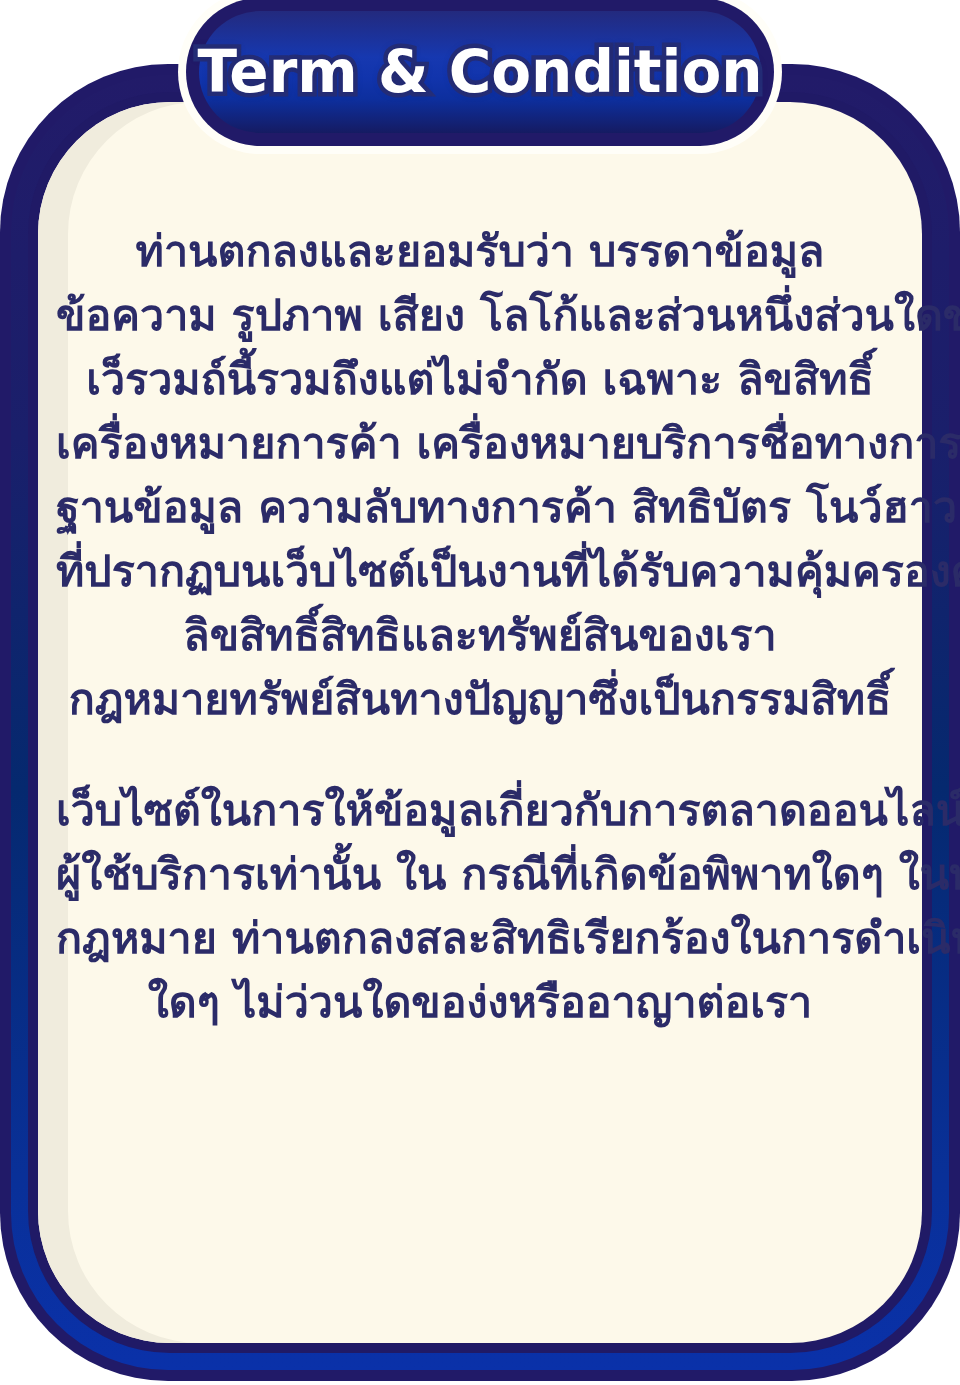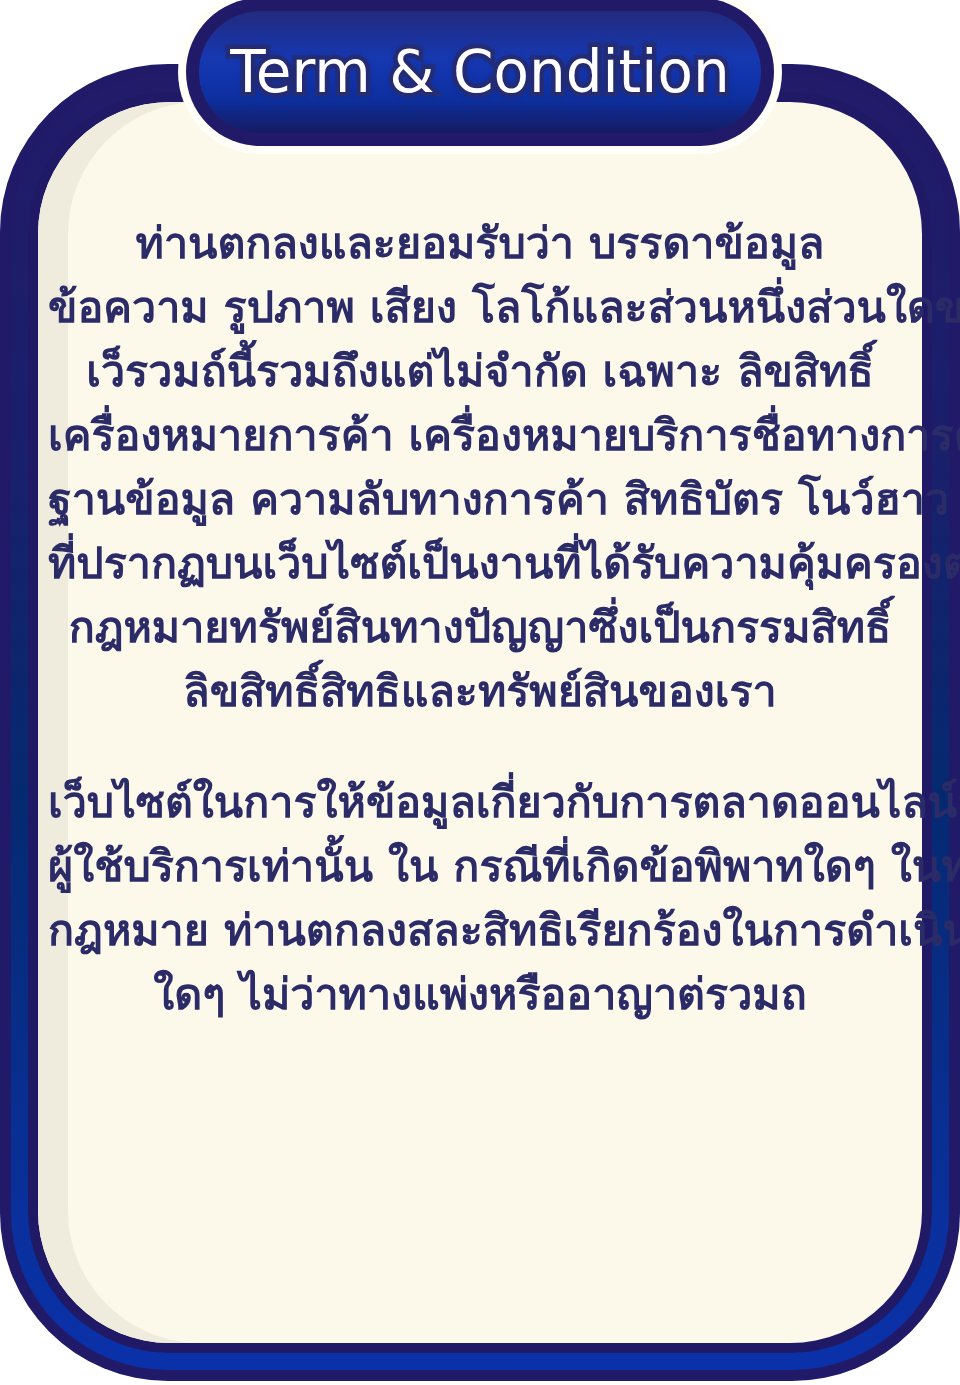--- a/index.html
+++ b/index.html
@@ -43,21 +43,21 @@
   
   .text-area {
     position: absolute;
     left: 48px; right: 48px; top: 211px;
     text-align: center;
     color: #2B2B68;
     font-weight: 700;
     font-size: 43px;
     line-height: 64px;
   }
-  .para { margin: 0; }
+  .para { margin: 8px; }
   .para + .para { margin-top: 47px; }
   .tline { white-space: nowrap; }
 
   
   .pill-outer {
     position: absolute;
     top: -10px; left: 178px;
     width: 604px; height: 164px;
     border-radius: 82px;
     background: #FFFEF8;
@@ -74,21 +74,21 @@
     border-radius: 62px;
     background: linear-gradient(180deg,
       #232A7E 0%, #1638B0 38%, #1134AC 55%, #0D2F9E 72%, #151B62 100%);
     display: flex;
     align-items: center;
     justify-content: center;
   }
   .pill-title {
     margin: 16px;
     font-size: 58px;
-    font-weight: 400;
+    font-weight: 700;
     color: #FFFFFF;
     -webkit-text-stroke: 9px #252E78;
     paint-order: stroke fill;
     text-shadow: 0 0 8px rgba(28, 32, 100, 0.45);
     white-space: nowrap;
   }
 </style>
 </head>
 <body>
 
@@ -103,28 +103,28 @@
   </div>
 
   <div class="text-area">
     <div class="para">
       <div class="tline">ท่านตกลงและยอมรับว่า บรรดาข้อมูล</div>
       <div class="tline">ข้อความ รูปภาพ เสียง โลโก้และส่วนหนึ่งส่วนใดของ</div>
       <div class="tline">เว็รวมถ์นี้รวมถึงแต่ไม่จำกัด เฉพาะ ลิขสิทธิ์</div>
       <div class="tline">เครื่องหมายการค้า เครื่องหมายบริการชื่อทางการค้า</div>
       <div class="tline">ฐานข้อมูล ความลับทางการค้า สิทธิบัตร โนว์ฮาว ฯลฯ</div>
       <div class="tline">ที่ปรากฏบนเว็บไซต์เป็นงานที่ได้รับความคุ้มครองตาม</div>
+      <div class="tline">ลิขสิทธิ์สิทธิและทรัพย์สินของเรา</div>
       <div class="tline">กฎหมายทรัพย์สินทางปัญญาซึ่งเป็นกรรมสิทธิ์</div>
-      <div class="tline">ลิขสิทธิ์สิทธิและทรัพย์สินของเรา</div>
     </div>
     <div class="para">
       <div class="tline">เว็บไซต์ในการให้ข้อมูลเกี่ยวกับการตลาดออนไลน์สำหรับ</div>
       <div class="tline">ผู้ใช้บริการเท่านั้น ใน กรณีที่เกิดข้อพิพาทใดๆ ในทาง</div>
       <div class="tline">กฎหมาย ท่านตกลงสละสิทธิเรียกร้องในการดำเนินคดี</div>
-      <div class="tline">ใดๆ ไม่ว่าทางแพ่งหรืออาญาต่รวมถ</div>
+      <div class="tline">ใดๆ ไม่ว่วนใดของ่งหรืออาญาต่อเรา</div>
     </div>
   </div>
 
   <div class="pill-outer">
     <div class="pill-navy">
       <div class="pill-face">
         <h1 class="pill-title">Term &amp; Condition</h1>
       </div>
     </div>
   </div>

